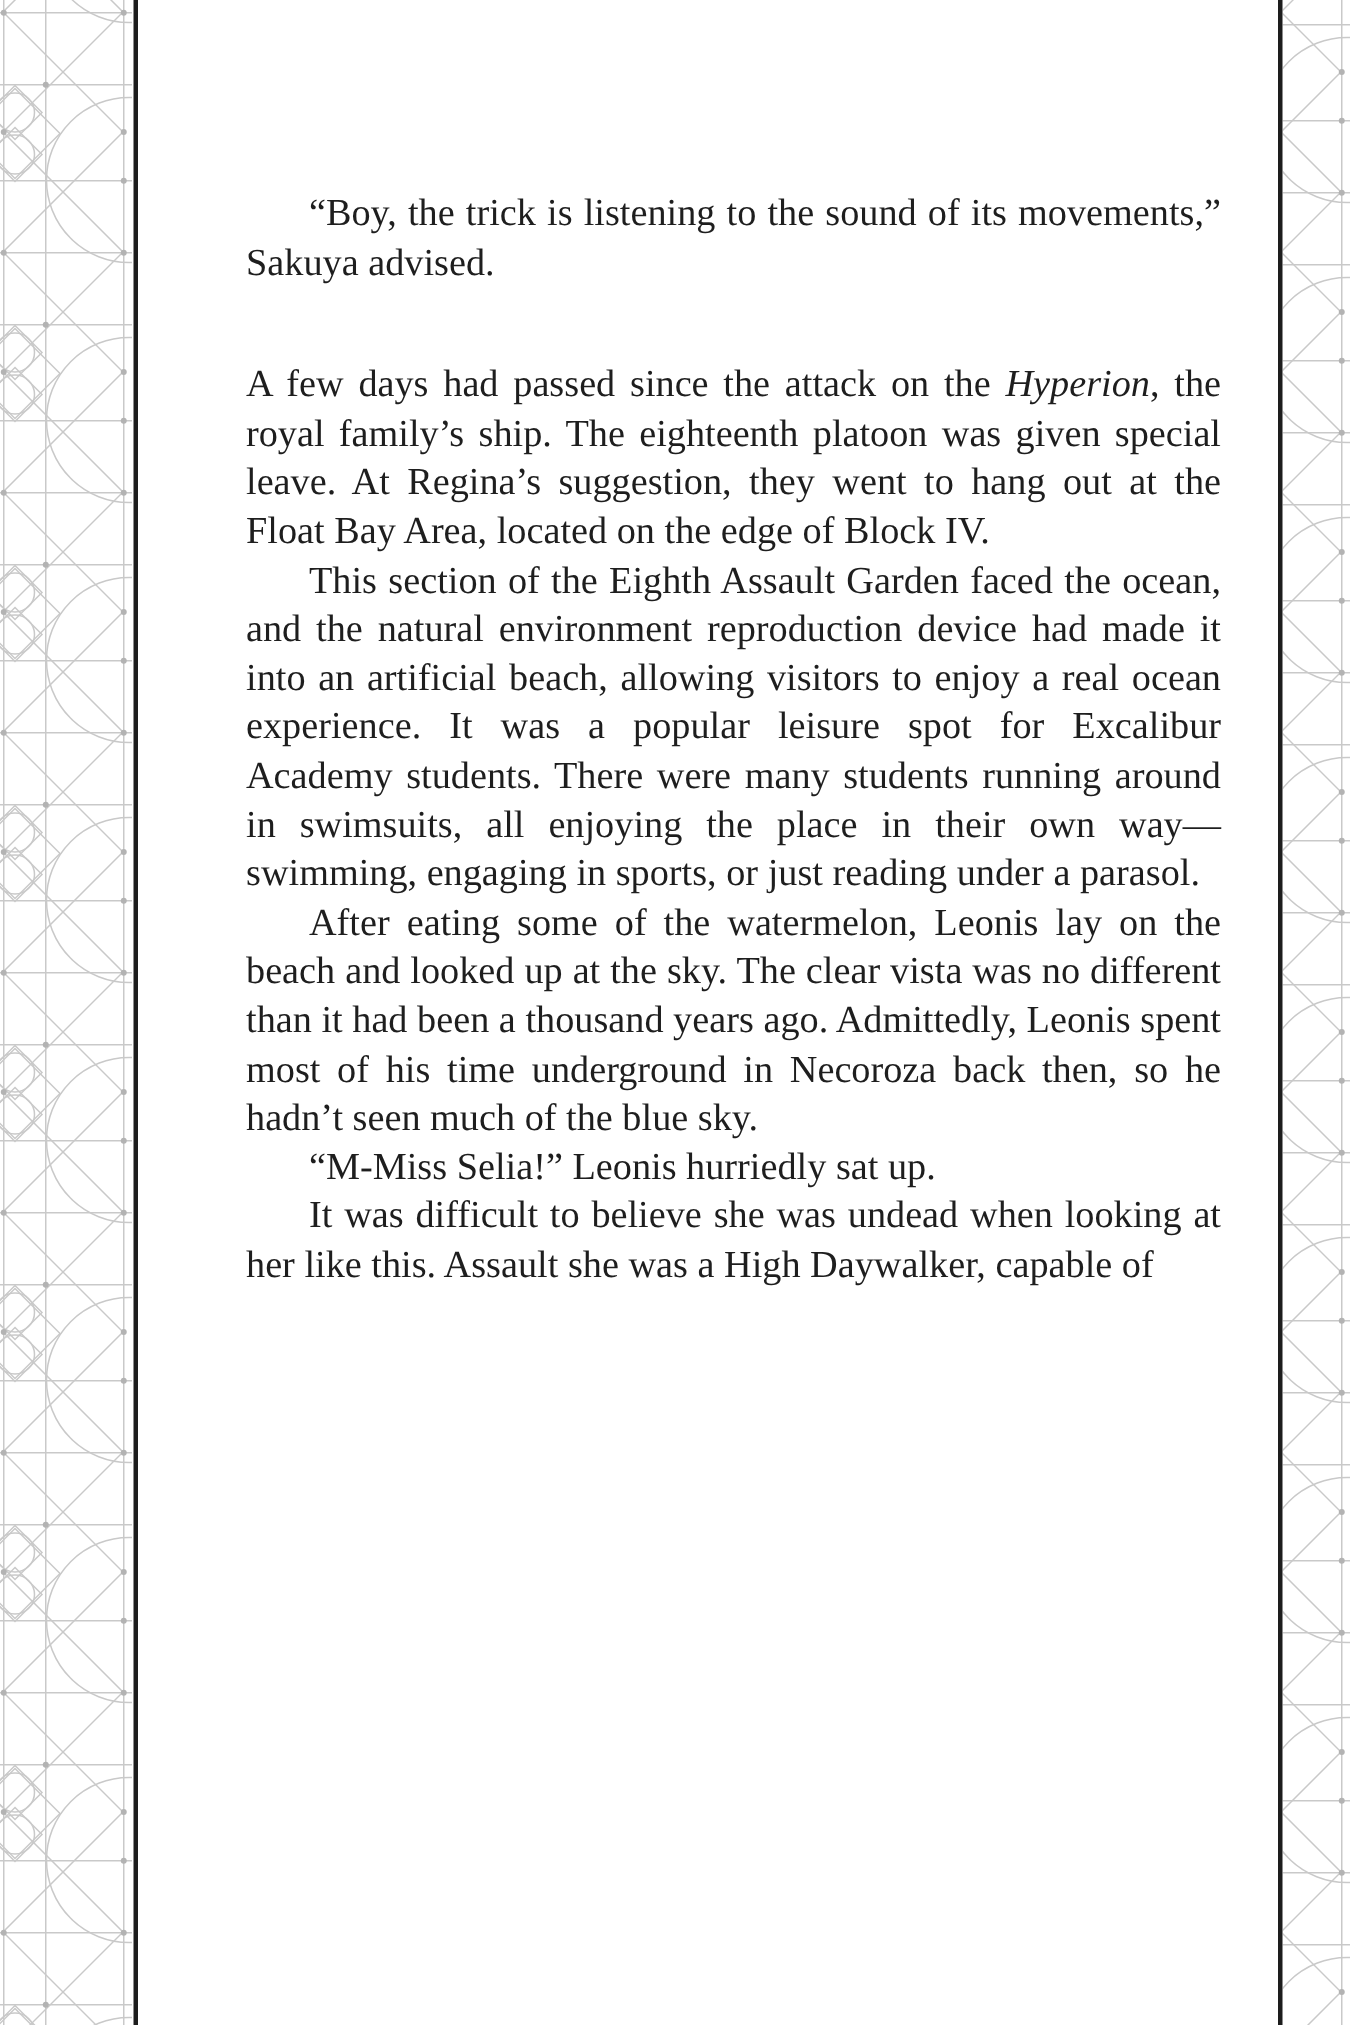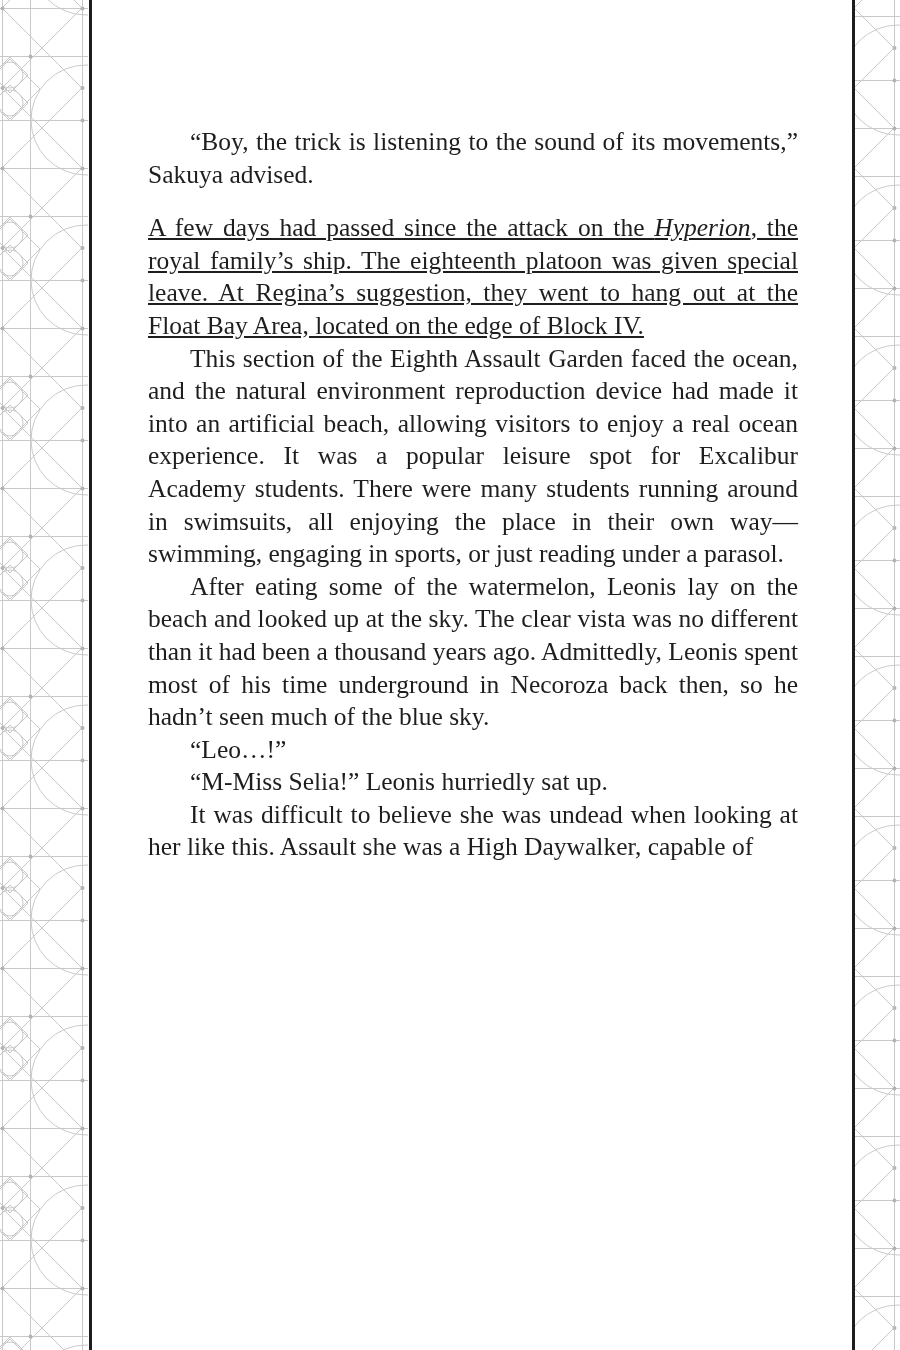--- a/index.html
+++ b/index.html
@@ -11,29 +11,29 @@
     font-family:"Liberation Serif","DejaVu Serif",serif;
   }
   .ornament{position:absolute;top:0;height:1350px;pointer-events:none;}
   #ornament-left{left:0;width:88px;}
   #ornament-right{right:0;width:45px;}
   .rule{position:absolute;top:0;height:1350px;width:3px;background:#1d1d1d;}
   #rule-left{left:89px;}
   #rule-right{left:852px;}
   #page-text{
     position:absolute;
-    left:148px;top:126px;width:650px;
+    left:164px;top:126px;width:650px;
     color:#1e1e1e;
     font-size:25.5px;
     line-height:32.6px;
     text-align:justify;
   }
   #page-text p{margin:0;}
   #page-text p.indent{text-indent:42px;}
-  #page-text p.scene-break{margin-top:21px;text-decoration:underline;}
+  #page-text p.scene-break{margin-top:49px;}
   #page-text p.italic, #page-text span.em{font-style:italic;}
 </style>
 </head>
 <body>
 
 <div class="ornament" id="ornament-left">
   <svg width="88" height="1350" xmlns="http://www.w3.org/2000/svg">
     <defs>
       <pattern id="geoL" width="88" height="160" patternUnits="userSpaceOnUse">
         <g stroke="#c9c9c9" stroke-width="1" fill="none">
@@ -111,16 +111,15 @@
 </div>
 
 <div class="rule" id="rule-left"></div>
 <div class="rule" id="rule-right"></div>
 
 <div id="page-text">
     <p class="indent"><span>“Boy, the trick is listening to the sound of its movements,” Sakuya advised.</span></p>
     <p class="scene-break"><span>A few days had passed since the attack on the </span><span class="em">Hyperion</span><span>, the royal family’s ship. The eighteenth platoon was given special leave. At Regina’s suggestion, they went to hang out at the Float Bay Area, located on the edge of Block IV.</span></p>
     <p class="indent"><span>This section of the Eighth Assault Garden faced the ocean, and the natural environment reproduction device had made it into an artificial beach, allowing visitors to enjoy a real ocean experience. It was a popular leisure spot for Excalibur Academy students. There were many students running around in swimsuits, all enjoying the place in their own way—swimming, engaging in sports, or just reading under a parasol.</span></p>
     <p class="indent"><span>After eating some of the watermelon, Leonis lay on the beach and looked up at the sky. The clear vista was no different than it had been a thousand years ago. Admittedly, Leonis spent most of his time underground in Necoroza back then, so he hadn’t seen much of the blue sky.</span></p>
-    <p class="indent"><span>“Leo…!”</span></p>
     <p class="indent"><span>“M-Miss Selia!” Leonis hurriedly sat up.</span></p>
     <p class="indent"><span>It was difficult to believe she was undead when looking at her like this. Assault she was a High Daywalker, capable of</span></p>
   </div>
 
 </body></html>

